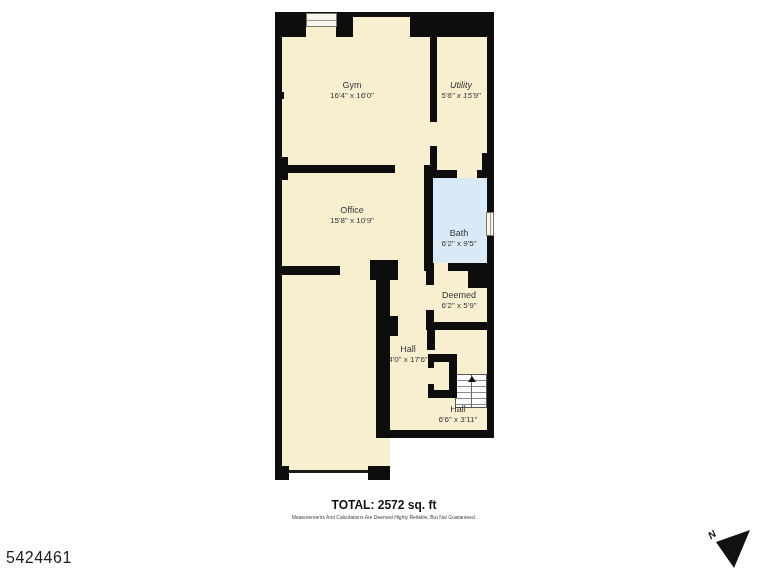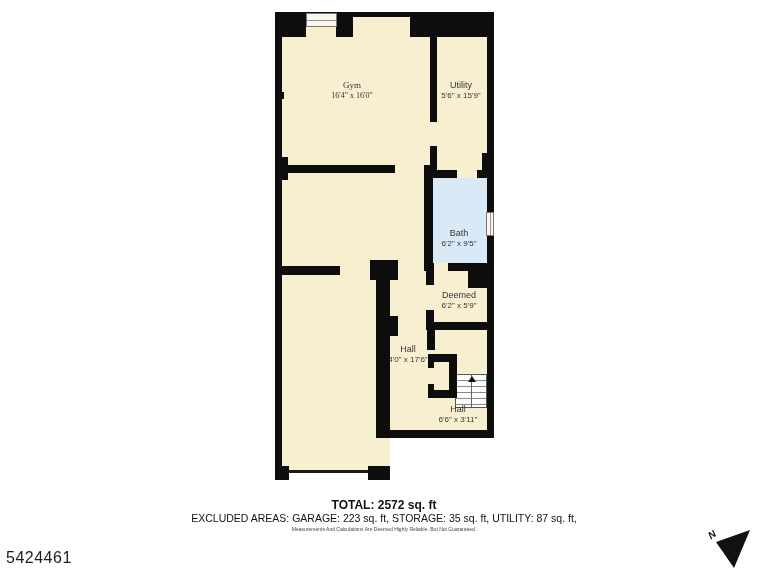--- a/index.html
+++ b/index.html
@@ -86,48 +86,51 @@
 
   <div class="wall" style="left:275px;top:466px;width:14px;height:14px;"></div>
   <div class="wall" style="left:368px;top:466px;width:22px;height:14px;"></div>
   <div class="wall-thin" style="left:289px;top:470px;width:80px;height:3px;"></div>
 
   <div class="stairs">
     <div class="mid"></div>
     <div class="up-arrow"></div>
   </div>
 
-  <div class="room-label" style="left:292px;top:80px;width:120px;font-family:Liberation Serif, serif;">
+  <div class="room-label" style="left:292px;top:80px;width:120px;">
     <span class="rname">Gym</span>
     <span class="rdims">16'4" x 16'0"</span>
   </div>
-  <div class="room-label" style="left:434px;top:80px;width:54px;">
+  <div class="room-label" style="left:434px;top:80px;width:54px;font-style:italic;">
     <span class="rname">Utility</span>
     <span class="rdims">5'6" x 15'9"</span>
+  </div>
+  <div class="room-label" style="left:292px;top:205px;width:120px;">
+    <span class="rname">Office</span>
+    <span class="rdims">15'8" x 10'9"</span>
   </div>
   <div class="room-label" style="left:430px;top:212px;width:58px;margin-top:16px;">
     <span class="rname">Bath</span>
     <span class="rdims">6'2" x 9'5"</span>
   </div>
   <div class="room-label" style="left:431px;top:290px;width:56px;">
     <span class="rname">Deemed</span>
     <span class="rdims">6'2" x 5'9"</span>
   </div>
   <div class="room-label" style="left:366px;top:344px;width:84px;">
     <span class="rname">Hall</span>
     <span class="rdims">4'0" x 17'6"</span>
   </div>
   <div class="room-label" style="left:426px;top:404px;width:64px;">
     <span class="rname">Hall</span>
     <span class="rdims">6'6" x 3'11"</span>
   </div>
 
   <div class="summary">
     <div class="sum-title">TOTAL: 2572 sq. ft</div>
-    <div class="sum-line">EXCLUDED AREAS: GARAGE: 223 sq. ft, STORAGE: 35 sq. ft, UTILITY: 87 sq. ft,</div>
     <div class="sum-disclaimer">Measurements And Calculations Are Deemed Highly Reliable, But Not Guaranteed.</div>
   </div>
 
   <div class="listing-id">5424461</div>
 
   <div class="compass">
     <svg width="54" height="48" viewBox="0 0 54 48">
       <polygon points="14,18 48,6 32,44" fill="#111"></polygon>
       <text x="6" y="14" font-size="10" font-style="italic" font-weight="bold" fill="#111" transform="rotate(-35 10 10)">N</text>
     </svg>

